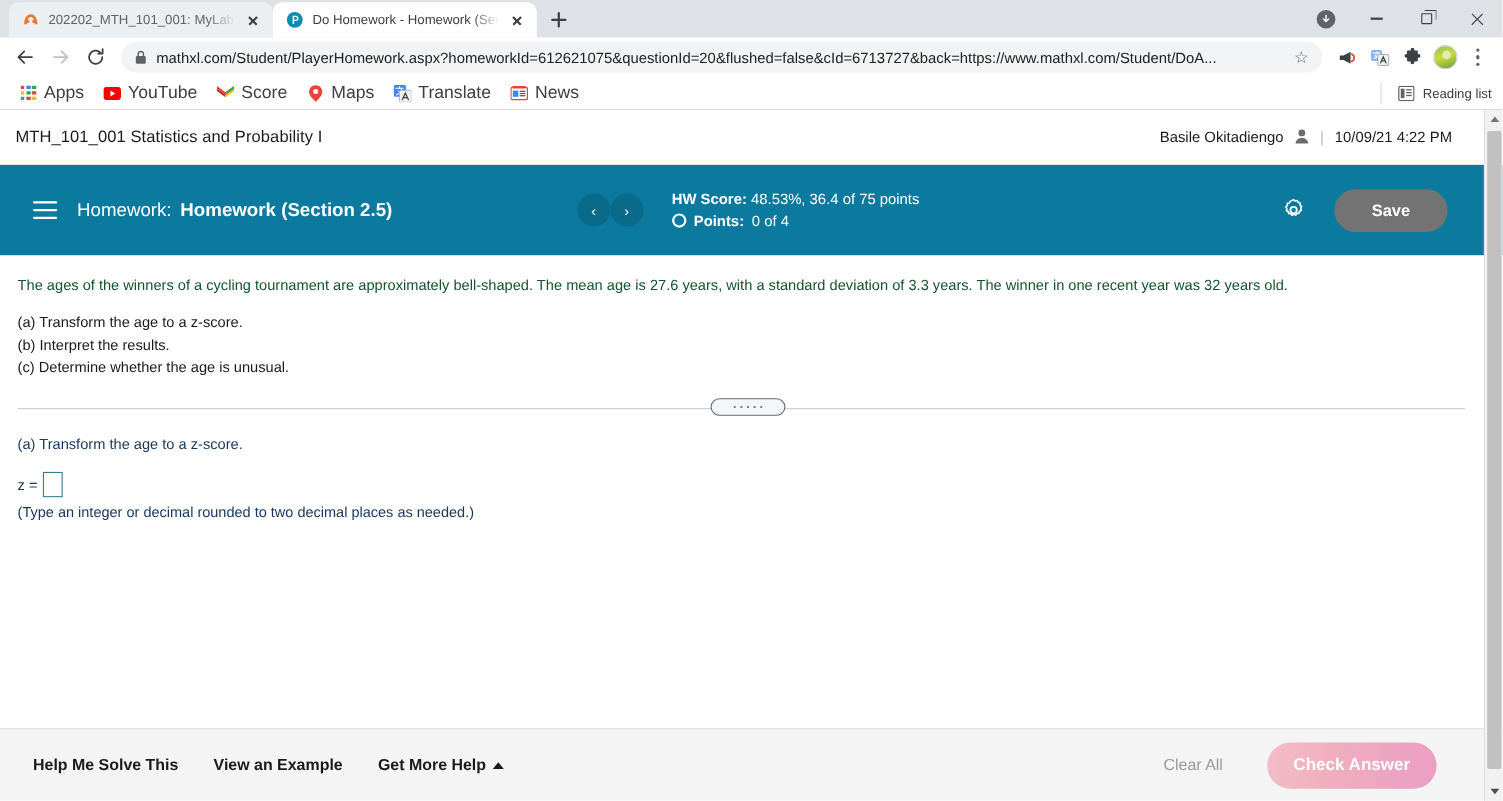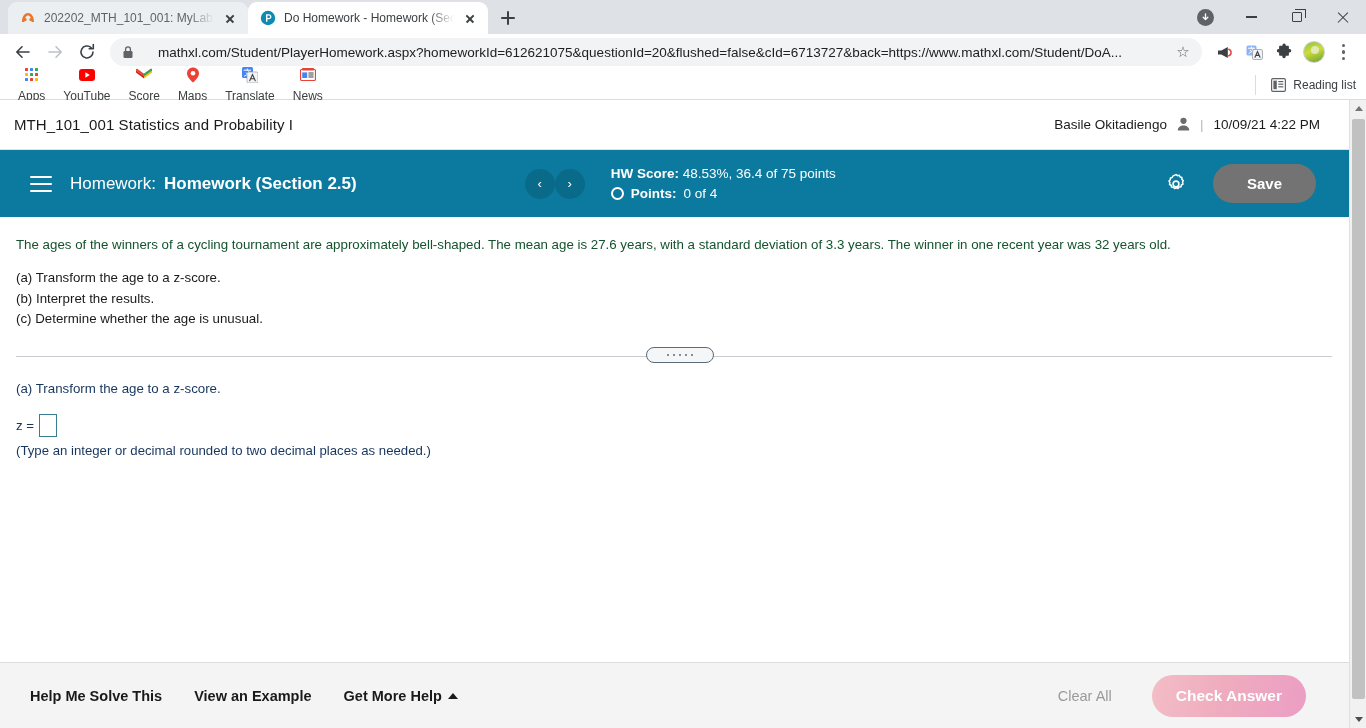--- a/index.html
+++ b/index.html
@@ -67,21 +67,21 @@
 
   .chrome-toolbar {
     height: 36px; background: #ffffff; display: flex; align-items: center;
     padding: 0 8px; gap: 2px;
   }
   .navbtn { width: 30px; height: 30px; display: flex; align-items: center;
     justify-content: center; border-radius: 50%; cursor: pointer; }
   .omnibox {
     flex: 1; height: 28px; background: #f1f3f4; border-radius: 14px;
     display: flex; align-items: center; padding: 0 10px 0 12px;
-    margin: 0 6px; gap: 24px; min-width: 0;
+    margin: 0 6px; gap: 8px; min-width: 0;
   }
   .omni-url {
     flex: 1; font-size: 13.5px; color: #202124; white-space: nowrap;
     overflow: hidden; min-width: 0;
   }
   .star { width: 18px; flex: 0 0 18px; text-align: center; color: #5f6368;
     font-size: 15px; cursor: pointer; }
   .ticon { width: 28px; height: 28px; display: flex; align-items: center;
     justify-content: center; cursor: pointer; flex: 0 0 28px; }
   .avatar-ring { width: 22px; height: 22px; border-radius: 50%;
@@ -94,22 +94,22 @@
     border-radius: 50%; background: #5f6368; display: block; }
   .kebab i:nth-child(1) { top: 1px; }
   .kebab i:nth-child(2) { top: 7.3px; }
   .kebab i:nth-child(3) { top: 13.6px; }
 
   .bookmarks {
     height: 30px; background: #ffffff; display: flex; align-items: center;
     padding: 0 10px; gap: 2px; border-bottom: 1px solid #dadce0; position: relative;
   }
   .bm { display: flex; align-items: center; gap: 6px; padding: 4px 8px;
-    border-radius: 4px; font-size: 12px; color: #3c4043; cursor: pointer;
-    white-space: nowrap; flex-direction: column; }
+    border-radius: 4px; font-size: 16px; color: #3c4043; cursor: pointer;
+    white-space: nowrap; }
   .bm-ico { width: 16px; height: 16px; flex: 0 0 16px; display: flex;
     align-items: center; justify-content: center; }
   .apps-grid { width: 14px; height: 14px; display: grid;
     grid-template-columns: repeat(3, 3.4px); grid-template-rows: repeat(3, 3.4px);
     gap: 1.8px; }
   .apps-grid s { display: block; width: 3.4px; height: 3.4px; border-radius: .5px; }
   .readinglist { position: absolute; right: 10px; display: flex; align-items: center;
     gap: 7px; font-size: 12px; color: #3c4043; cursor: pointer;
     padding-left: 14px; border-left: 1px solid #dadce0; height: 20px; }
 
@@ -119,21 +119,21 @@
   .mx-topbar {
     height: 50px; display: flex; align-items: center; justify-content: space-between;
     padding: 0 16px 0 14px; border-bottom: 1px solid #e3e3e3; background: #fff;
   }
   .mx-course { font-size: 15px; color: #1b1b1b; letter-spacing: .1px; }
   .mx-topright { display: flex; align-items: flex-start; gap: 10px;
     font-size: 13.5px; color: #1b1b1b; padding-right: 30px; }
   .mx-sep { color: #b9b9b9; }
 
   .mx-hwbar {
-    height: 67px; background: #0b7a9e; color: #fff; display: flex;
+    height: 82px; background: #0b7a9e; color: #fff; display: flex;
     align-items: center; position: relative; padding: 0 50px 0 30px;
   }
   .hamburger { width: 22px; height: 16px; display: flex; flex-direction: column;
     justify-content: space-between; cursor: pointer; flex: 0 0 22px; }
   .hamburger s { display: block; height: 2px; background: #fff; border-radius: 1px; }
   .hw-label { margin-left: 18px; font-size: 17px; font-weight: 400; }
   .hw-name { font-weight: 700; }
   .nav-circ { width: 30px; height: 30px; border-radius: 50%; background: #0a6a8a;
     display: flex; align-items: center; justify-content: center; cursor: pointer;
     color: #fff; font-size: 13px; flex: 0 0 30px; }

